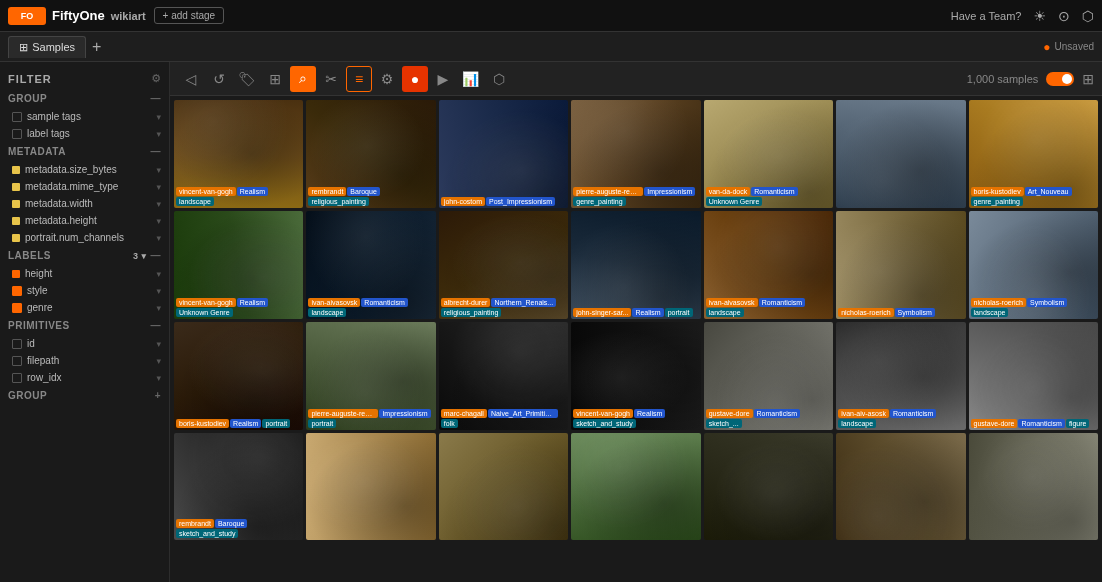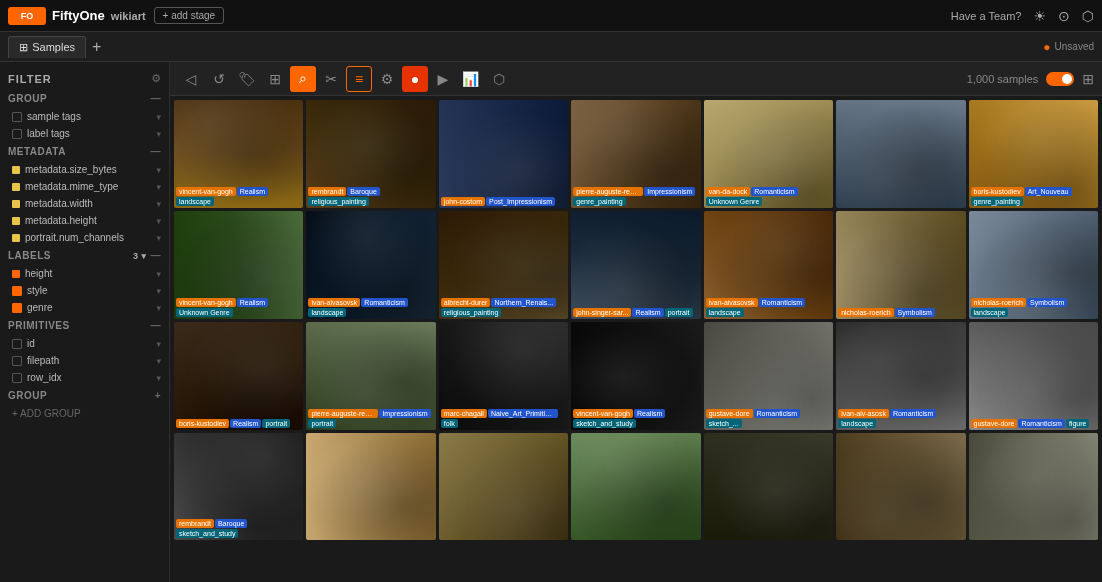--- a/index.html
+++ b/index.html
@@ -381,21 +381,20 @@
       <div class="checkbox"></div>
       <span class="sidebar-item-label">row_idx</span>
       <span class="sidebar-item-arrow">▾</span>
     </div>
 
     <div class="sidebar-section-header">
       <span>GROUP</span>
       <span style="color:#666; cursor:pointer;">+</span>
     </div>
 
-    <div class="add-group-btn">+ ADD GROUP</div>
   </div>
 
   <div style="flex:1; display:flex; flex-direction:column; overflow:hidden;">
 
     <div class="toolbar-row">
       <button class="tb-btn">◁</button>
       <button class="tb-btn">↺</button>
       <button class="tb-btn">🏷</button>
       <button class="tb-btn">⊞</button>
       <button class="tb-btn active">⌕</button>

